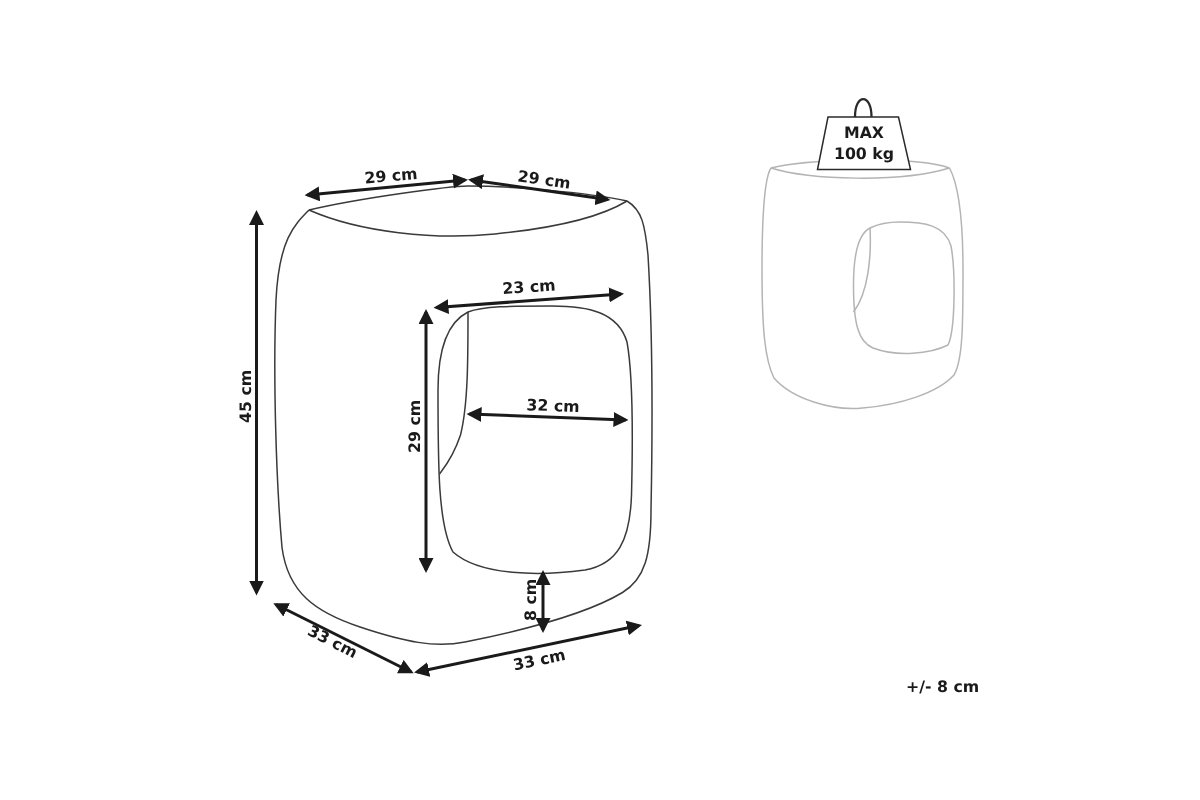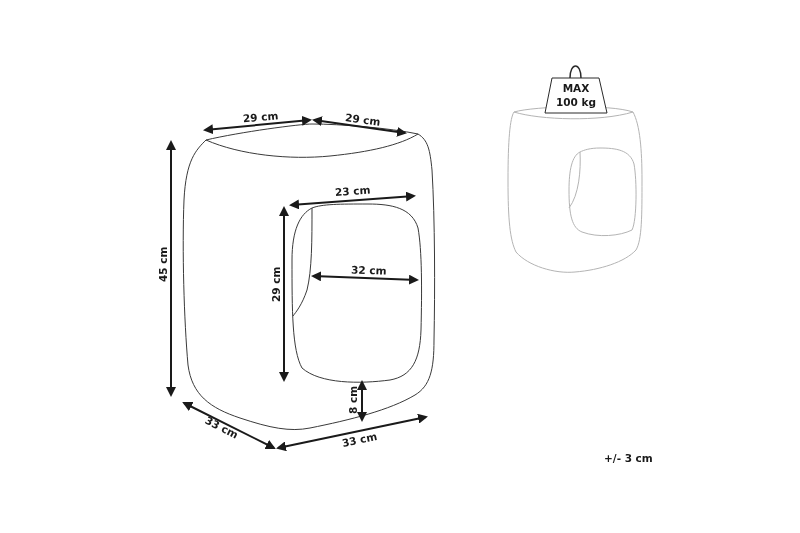--- a/index.html
+++ b/index.html
@@ -84,13 +84,13 @@
     <path class="outline-light" d="M580,152 C581,170 579,195 569,208"></path>
   </g>
   <g>
     <path d="M552,78 L599,78 L607,113 L545,113 Z" fill="#ffffff" stroke="#2a2a2a" stroke-width="1"></path>
     <path d="M570,78 C570,62 581,62 581,78" fill="none" stroke="#2a2a2a" stroke-width="1.5"></path>
     <text class="lbl" x="576" y="92" text-anchor="middle">MAX</text>
     <text class="lbl" x="576" y="106" text-anchor="middle">100 kg</text>
   </g>
 </svg>
 
-<div class="tol">+/- 3 cm</div>
+<div class="tol">+/- 8 cm</div>
 
 </body></html>

